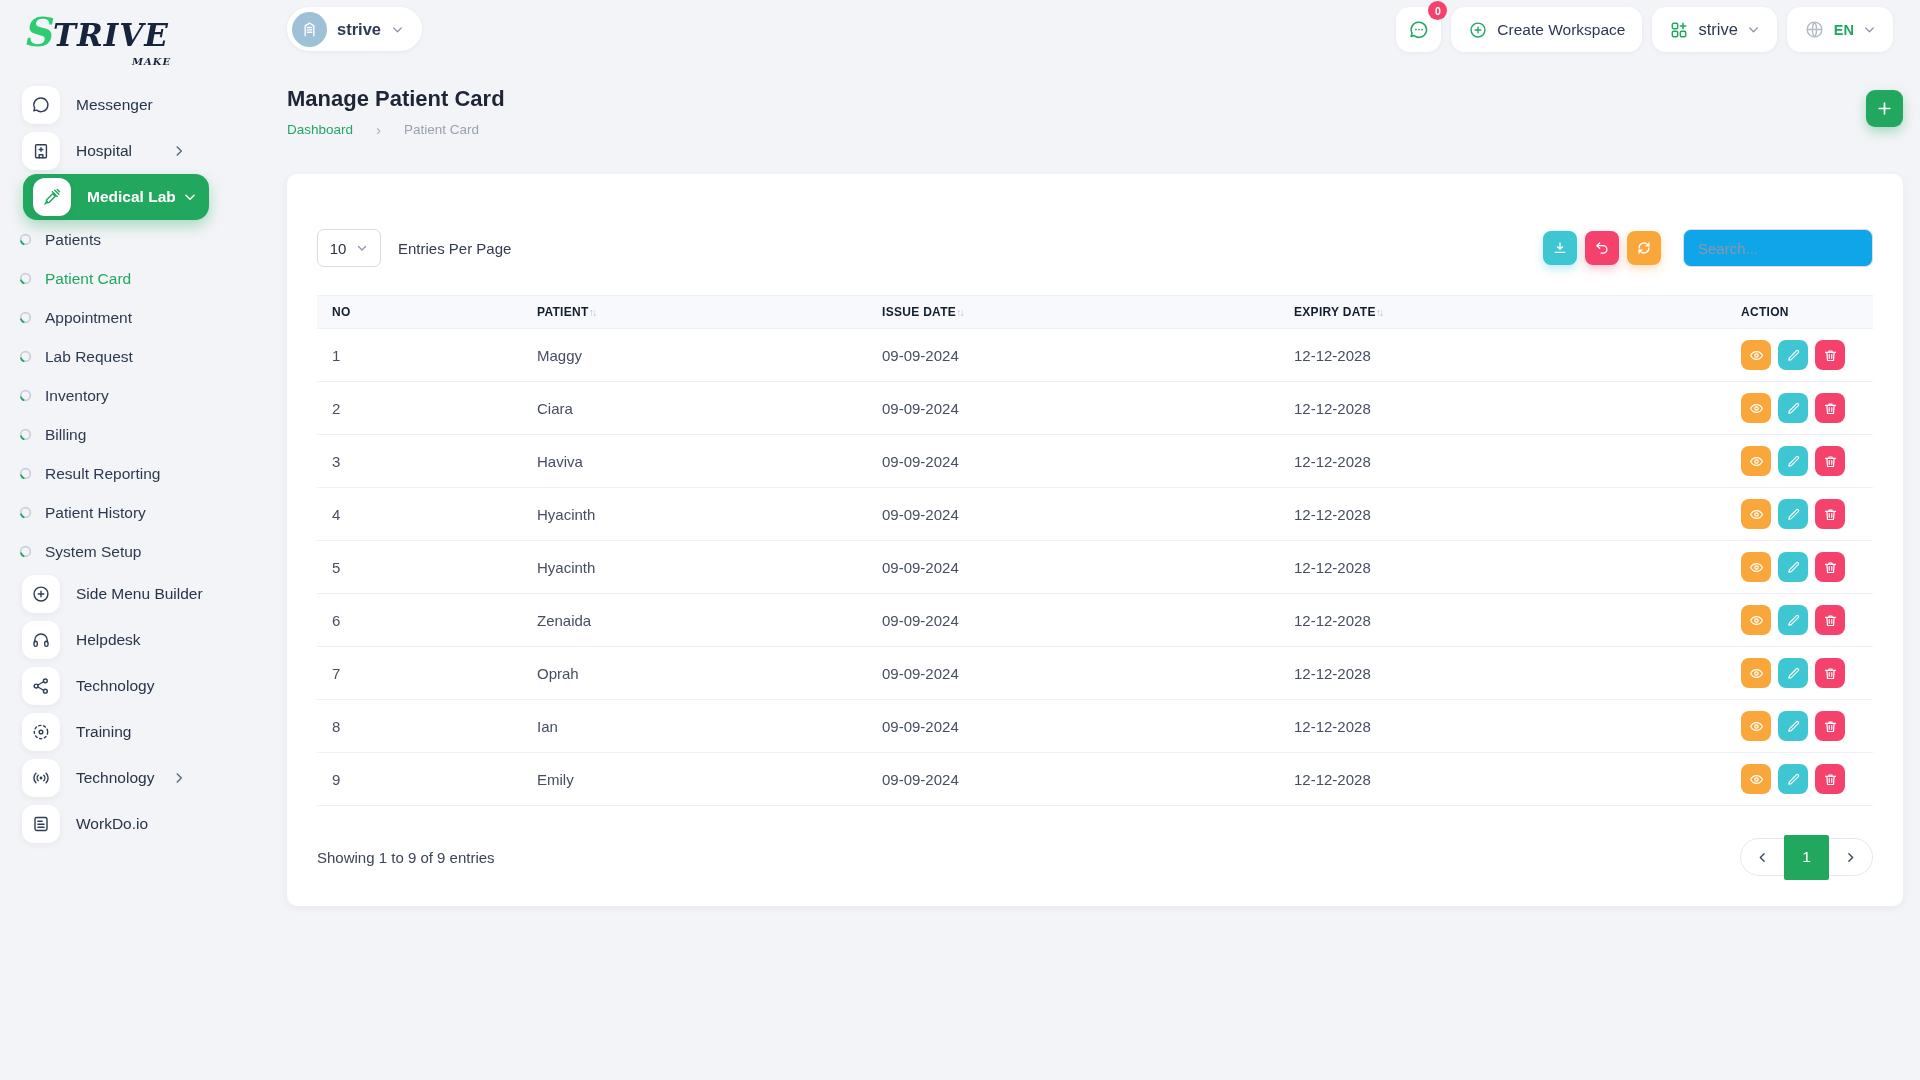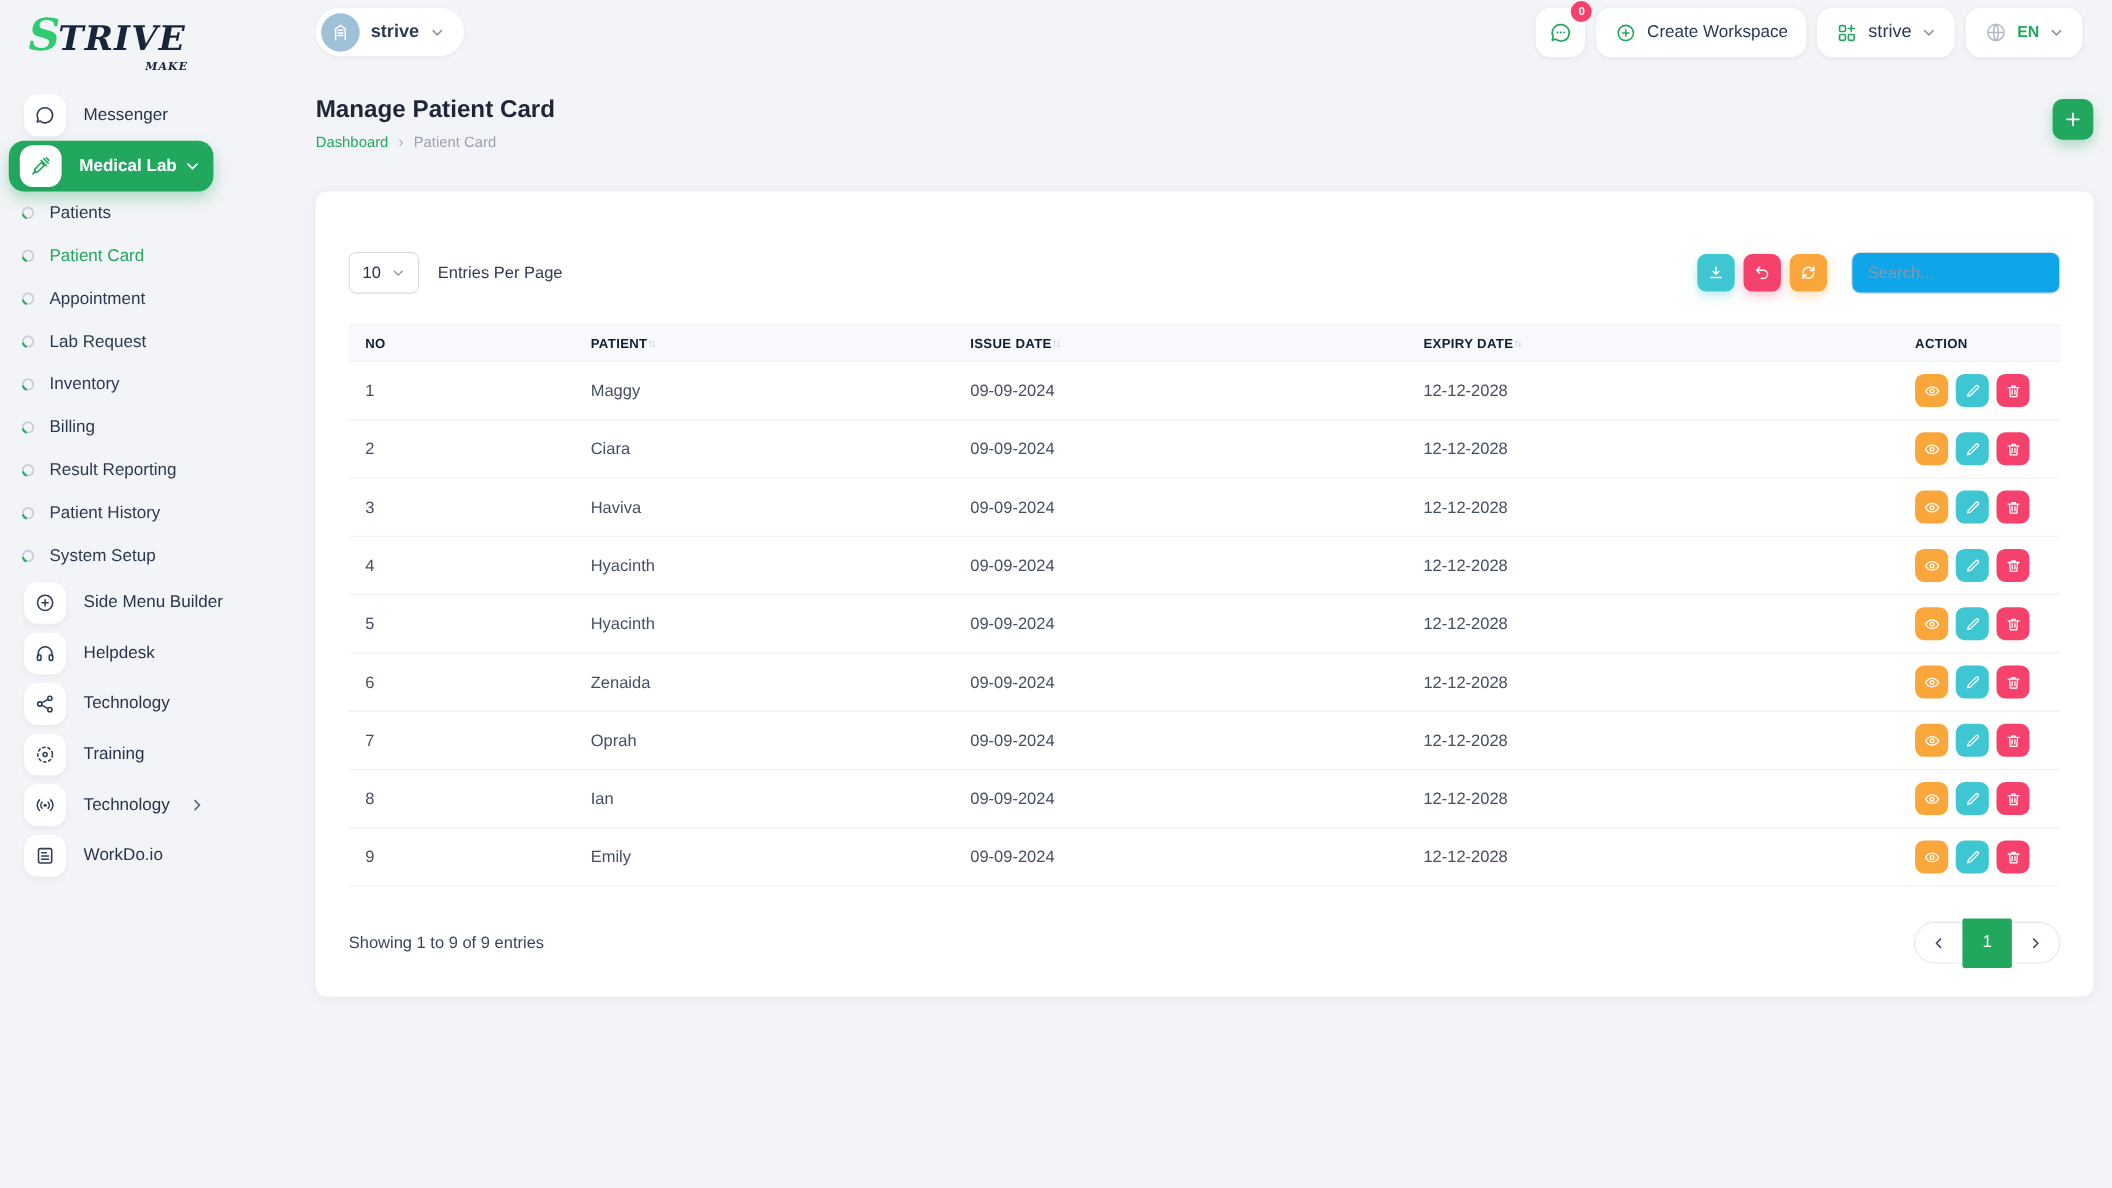--- a/index.html
+++ b/index.html
@@ -30,21 +30,21 @@
   .logo-text .s{font-size:40px;color:var(--logo-green);letter-spacing:-2px;}
   .logo-text .rest{font-size:31px;color:#16243c;letter-spacing:1px;}
   .logo-sub{font-family:"DejaVu Serif",serif;font-style:italic;font-weight:bold;font-size:10px;color:#16243c;position:absolute;left:132px;top:44px;letter-spacing:1px;}
   .menu{padding-top:8px;}
   .mi{width:198px;height:46px;display:flex;align-items:center;position:relative;cursor:pointer;}
   .mi-ic{width:38px;height:38px;border-radius:12px;background:#fff;box-shadow:0 2px 6px rgba(30,45,80,.06);display:flex;align-items:center;justify-content:center;margin-left:22px;color:var(--slate);flex:none;}
   .mi-ic .ic{width:20px;height:20px;}
   .mi-label{margin-left:16px;font-size:15.5px;color:#273449;font-weight:500;white-space:nowrap;}
   .mi-chev{position:absolute;right:12px;color:#5b6b84;display:flex;}
   .mi-chev .ic{width:14px;height:14px;}
-  .mi.active{background:var(--green);border-radius:14px;margin-left:8px;width:186px;padding-left:10px;box-shadow:0 6px 14px rgba(34,167,95,.35);}
+  .mi.active{background:var(--green);border-radius:14px;margin-left:23px;width:186px;padding-left:10px;box-shadow:0 6px 14px rgba(34,167,95,.35);}
   .mi.active .mi-ic{margin-left:0;color:var(--green);}
   .mi.active .mi-label{color:#fff;font-weight:700;}
   .mi.active .mi-chev{color:#fff;}
   .mi.sub{height:39px;padding-left:18px;}
   .mi.sub .bullet{width:15px;height:15px;flex:none;display:flex;}
   .mi.sub .mi-label{margin-left:12px;font-weight:400;color:#2c3a50;}
   .mi.sub.subactive .mi-label{color:var(--green);}
 
   
   #topbar{position:absolute;left:256px;top:0;right:0;height:58px;}
@@ -60,21 +60,21 @@
   .msg-btn{width:45px;height:45px;background:#fff;border-radius:14px;display:flex;align-items:center;justify-content:center;box-shadow:0 1px 4px rgba(20,30,60,.06);position:relative;cursor:pointer;color:var(--green);}
   .msg-badge{position:absolute;top:-6px;right:-6px;min-width:19px;height:19px;border-radius:10px;background:var(--pink);color:#fff;font-size:10.5px;font-weight:700;display:flex;align-items:center;justify-content:center;padding:0 5px;}
   .green-ic{color:var(--green);display:flex;}
   .gray-ic{color:#b4bac6;display:flex;}
   .lang-label{font-size:14.5px;color:var(--green);font-weight:700;}
 
   
   #main{position:absolute;left:256px;top:58px;right:0;padding:0 17px 0 31px;}
   .page-head{display:flex;justify-content:space-between;align-items:flex-start;margin-top:28px;}
   .page-title{font-size:22px;font-weight:700;color:var(--navy);}
-  .breadcrumb{margin-top:10px;display:flex;align-items:center;gap:9px;font-size:13.5px;}
+  .breadcrumb{margin-top:10px;display:flex;align-items:center;gap:23px;font-size:13.5px;}
   .crumb-link{color:var(--green);cursor:pointer;}
   .crumb-sep{color:#a9afbc;font-size:15px;line-height:1;}
   .crumb-cur{color:#9aa1af;}
   .add-btn{width:37px;height:37px;border:none;border-radius:9px;background:var(--green);color:#fff;display:flex;align-items:center;justify-content:center;cursor:pointer;box-shadow:0 5px 12px rgba(34,167,95,.35);margin-top:4px;}
   .add-btn .ic{width:17px;height:17px;}
 
   
   .card{margin-top:37px;background:#fff;border-radius:10px;box-shadow:0 2px 10px rgba(25,40,70,.05);padding:55px 30px 30px 30px;}
   .controls{display:flex;justify-content:space-between;align-items:center;}
   .ctrl-left{display:flex;align-items:center;gap:17px;}
@@ -228,20 +228,33 @@
 
     <div class="mi">
       <span class="mi-ic">
           <svg class="ic">
             <use href="#i-chat"></use>
           </svg>
         </span>
       <span class="mi-label">Messenger</span>
     </div>
 
+    <div class="mi">
+      <span class="mi-ic">
+          <svg class="ic">
+            <use href="#i-hospital"></use>
+          </svg>
+        </span>
+      <span class="mi-label">Hospital</span>
+      <span class="mi-chev">
+          <svg class="ic">
+            <use href="#i-chevr"></use>
+          </svg>
+        </span>
+    </div>
 
     <div class="mi active">
       <span class="mi-ic">
           <svg class="ic">
             <use href="#i-syringe"></use>
           </svg>
         </span>
       <span class="mi-label">Medical Lab</span>
       <span class="mi-chev">
           <svg class="ic">

